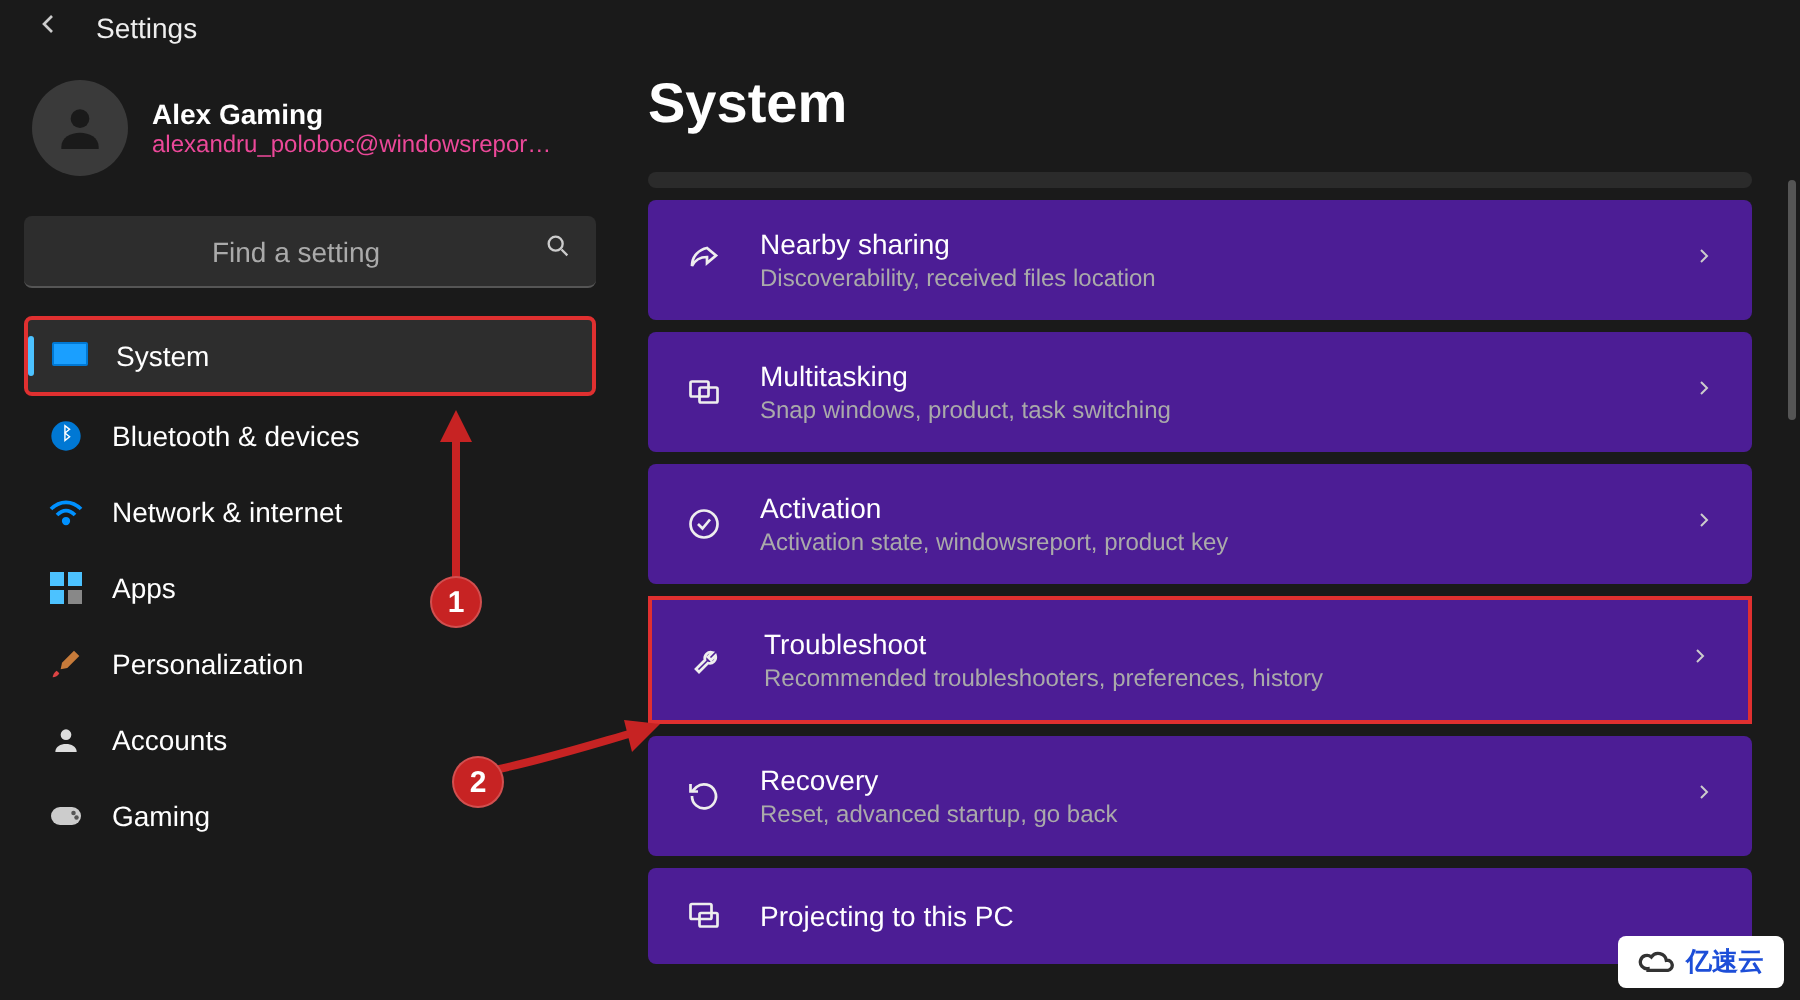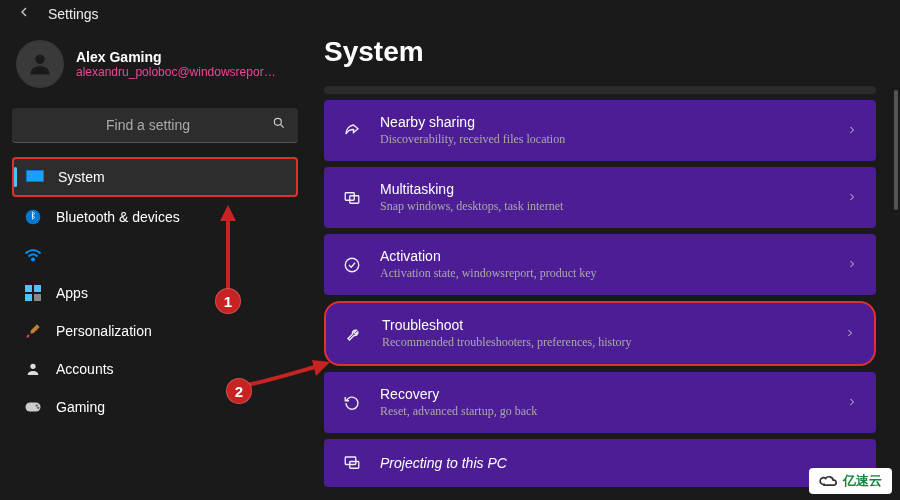--- a/index.html
+++ b/index.html
@@ -61,39 +61,39 @@
     .card {
       display: flex; align-items: center; gap: 18px;
       background: #4c1d95; border-radius: 4px;
       padding: 14px 18px; margin-bottom: 6px;
       cursor: pointer;
     }
     .card-strip { height: 8px; background: #2b2b2b; border-radius: 4px; margin-bottom: 6px; }
     .card-icon { width: 20px; height: 20px; color: #eee; display: flex; align-items: center; justify-content: center; }
     .card-body { flex: 1; }
     .card-title { font-size: 14px; }
-    .card-sub { font-size: 12px; color: #aaa; margin-top: 2px; font-family: Liberation Serif, serif; }
+    .card-sub { font-size: 12px; color: #aaa; margin-top: 2px; }
     .chevron { color: #ccc; }
-    .highlight-2 { border: 2px solid #e03030; border-radius: 16px; }
+    .highlight-2 { border: 2px solid #e03030; border-radius: 0; }
 
     
     .anno { position: absolute; pointer-events: none; }
     .badge {
       width: 26px; height: 26px; border-radius: 50%;
       background: #c72323; color: #fff;
       display: flex; align-items: center; justify-content: center;
       font-size: 15px; font-weight: 600;
       border: 1px solid #fff3;
     }
     .arrow-line { stroke: #c72323; stroke-width: 4; fill: none; }
     .arrow-head { fill: #c72323; }
 
     .watermark {
       position: absolute; bottom: 6px; right: 8px;
-      background: #fff; color: #15803d; padding: 4px 10px;
+      background: #fff; color: #1d4ed8; padding: 4px 10px;
       border-radius: 4px; font-size: 13px; font-weight: 600;
       display: flex; align-items: center; gap: 4px;
     }
     .scrollbar {
       position: absolute; right: 2px; top: 90px; width: 4px; height: 120px;
       background: #555; border-radius: 2px;
     }
   </style>
 </head>
 <body>
@@ -151,20 +151,21 @@
       <span>Bluetooth &amp; devices</span>
     </div>
     <div class="nav-item">
       <span class="nav-icon">
         <svg width="18" height="14" viewBox="0 0 24 18" fill="none" stroke="#0091ff" stroke-width="2.5">
             <path d="M2 7c6-6 14-6 20 0"></path>
             <path d="M6 11c4-4 8-4 12 0"></path>
             <circle cx="12" cy="15" r="1.5" fill="#0091ff"></circle>
           </svg>
       </span>
+      <span>Network &amp; internet</span>
     </div>
     <div class="nav-item">
       <span class="nav-icon">
         <svg width="16" height="16" viewBox="0 0 16 16">
             <rect x="0" y="0" width="7" height="7" fill="#4cc2ff"></rect>
             <rect x="9" y="0" width="7" height="7" fill="#4cc2ff"></rect>
             <rect x="0" y="9" width="7" height="7" fill="#4cc2ff"></rect>
             <rect x="9" y="9" width="7" height="7" fill="#888"></rect>
           </svg>
       </span>
@@ -221,21 +222,21 @@
 
     <div class="card">
       <span class="card-icon">
         <svg width="18" height="18" viewBox="0 0 24 24" fill="none" stroke="currentColor" stroke-width="1.8">
             <rect x="3" y="5" width="12" height="10" rx="1"></rect>
             <rect x="9" y="9" width="12" height="10" rx="1"></rect>
           </svg>
       </span>
       <div class="card-body">
         <div class="card-title">Multitasking</div>
-        <div class="card-sub">Snap windows, desktops, task internet</div>
+        <div class="card-sub">Snap windows, product, task switching</div>
       </div>
       <span class="chevron"><svg width="12" height="12" viewBox="0 0 24 24" fill="none" stroke="currentColor" stroke-width="2">
             <path d="M9 6l6 6-6 6"></path>
           </svg></span>
     </div>
 
     <div class="card">
       <span class="card-icon">
         <svg width="18" height="18" viewBox="0 0 24 24" fill="none" stroke="currentColor" stroke-width="1.8">
             <circle cx="12" cy="12" r="9"></circle>
@@ -275,21 +276,21 @@
       </span>
       <div class="card-body">
         <div class="card-title">Recovery</div>
         <div class="card-sub">Reset, advanced startup, go back</div>
       </div>
       <span class="chevron"><svg width="12" height="12" viewBox="0 0 24 24" fill="none" stroke="currentColor" stroke-width="2">
             <path d="M9 6l6 6-6 6"></path>
           </svg></span>
     </div>
 
-    <div class="card" style="margin-bottom:2px;font-style:italic;">
+    <div class="card" style="margin-bottom:2px;">
       <span class="card-icon">
         <svg width="18" height="18" viewBox="0 0 24 24" fill="none" stroke="currentColor" stroke-width="1.8">
             <rect x="3" y="4" width="14" height="10" rx="1"></rect>
             <rect x="9" y="10" width="12" height="9" rx="1"></rect>
           </svg>
       </span>
       <div class="card-body">
         <div class="card-title">Projecting to this PC</div>
       </div>
     </div>

